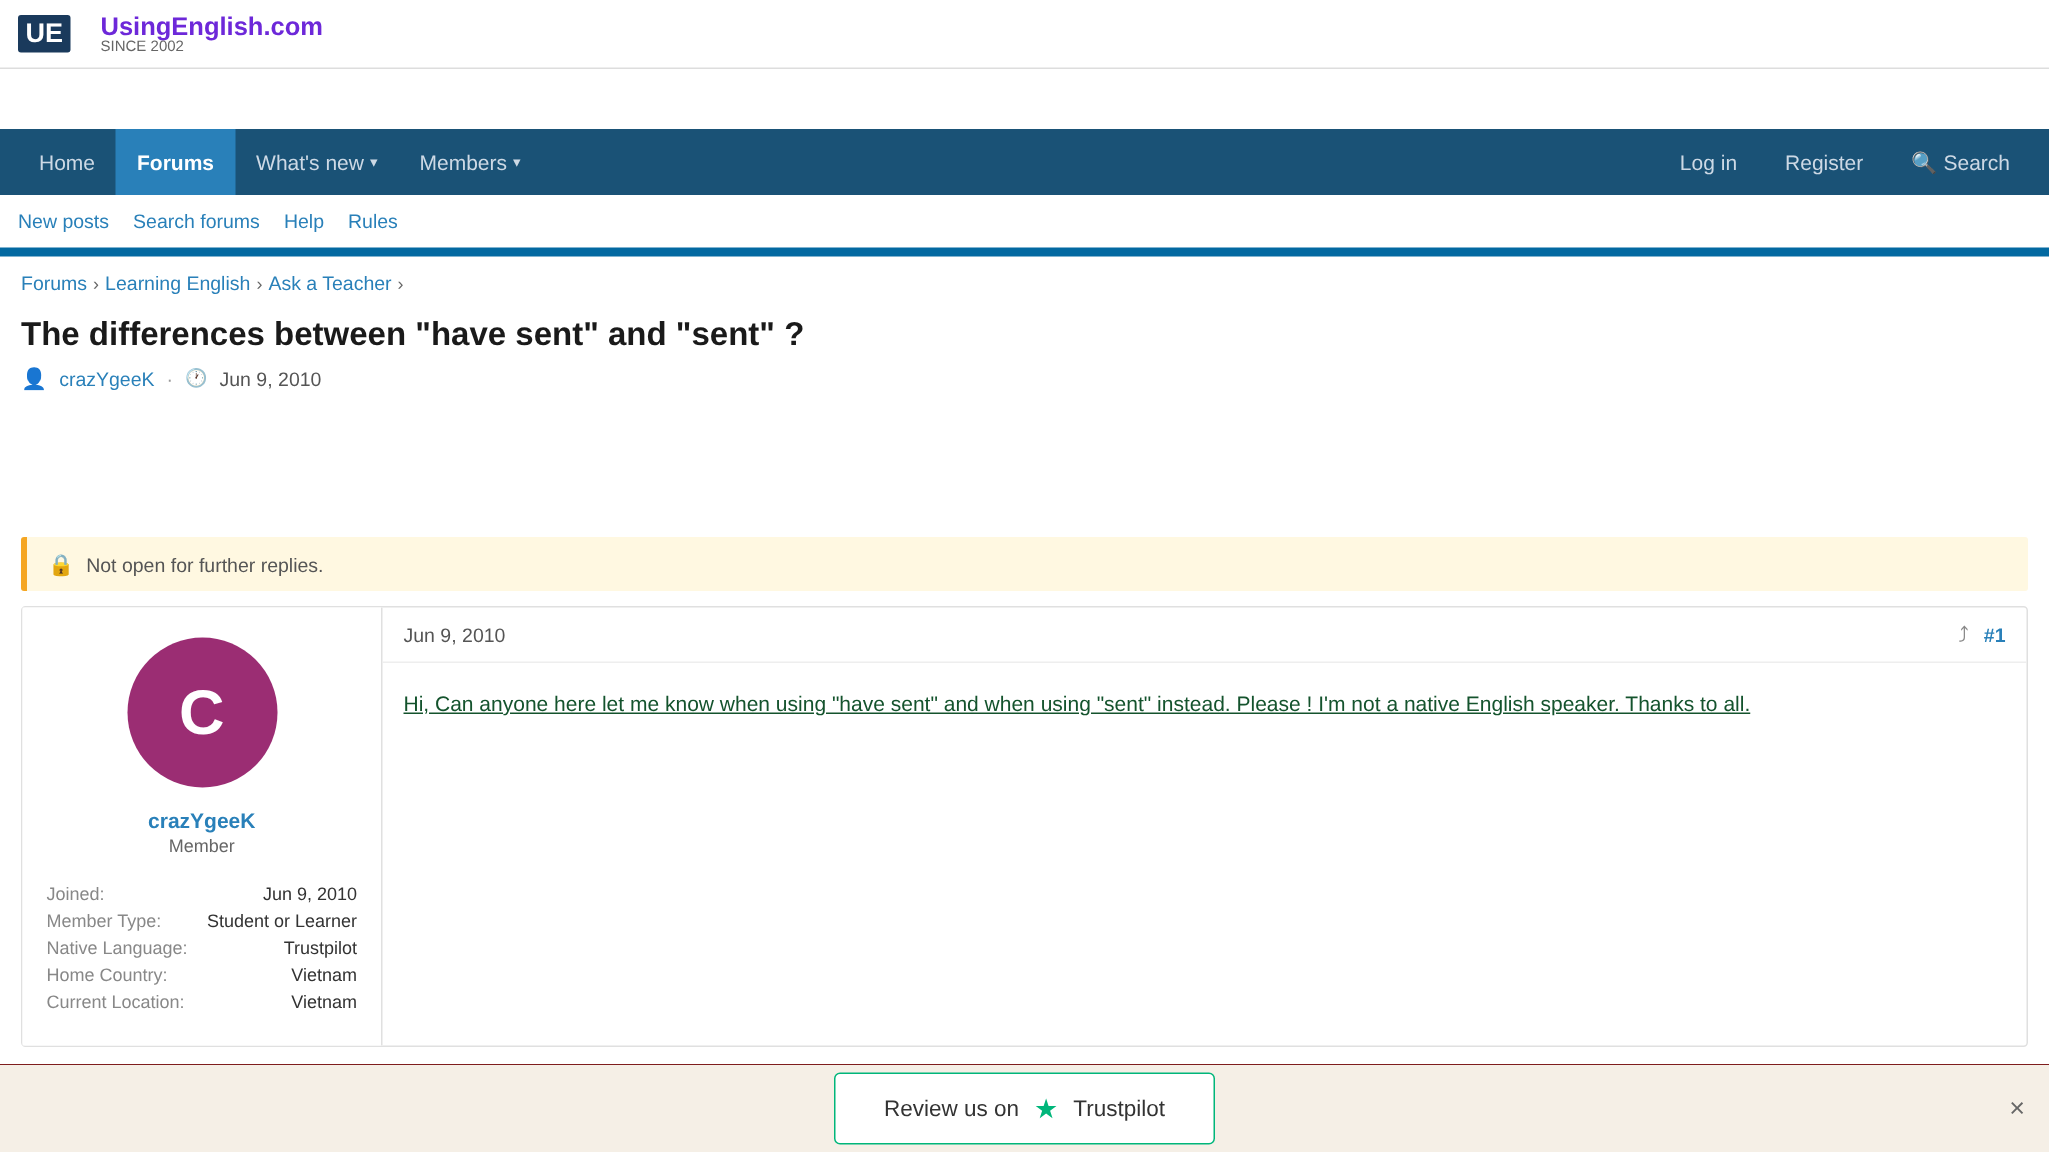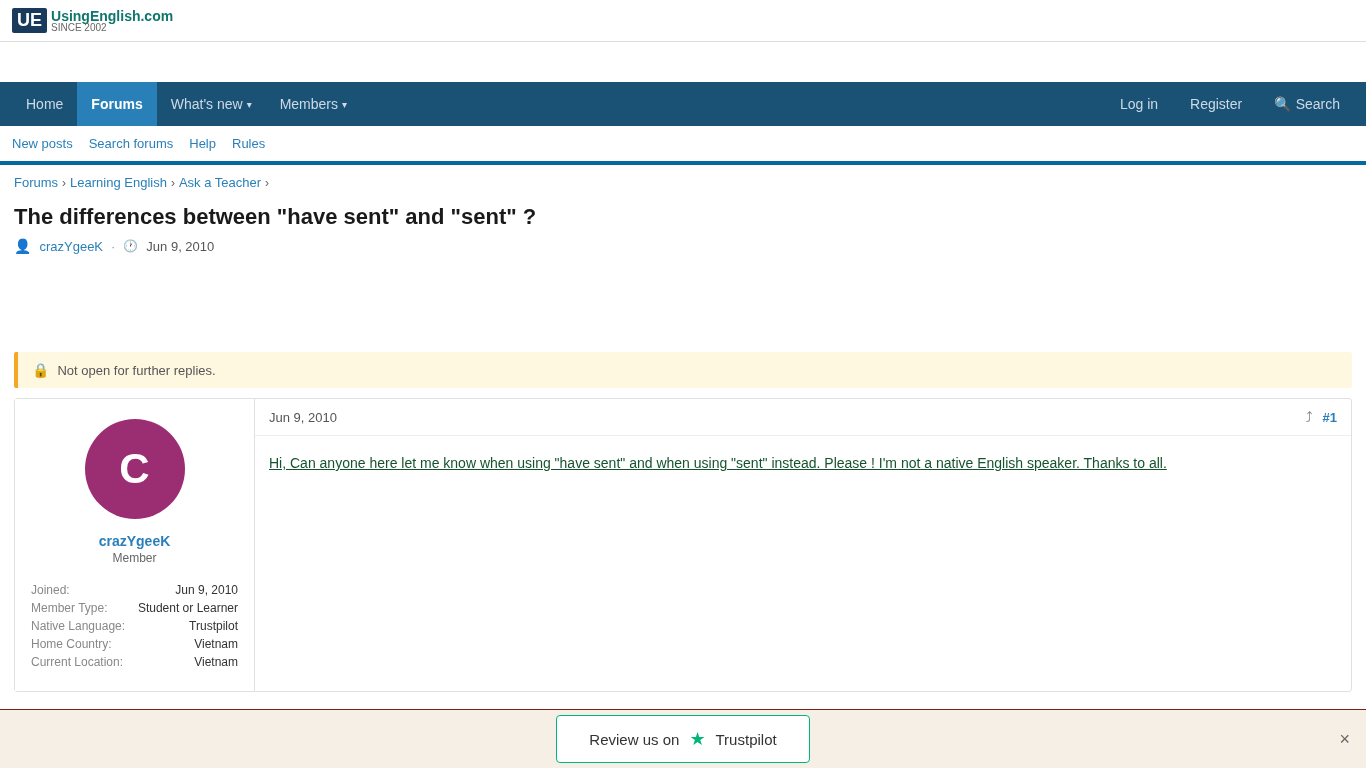--- a/index.html
+++ b/index.html
@@ -9,33 +9,33 @@
     .site-header {
       display: flex;
       align-items: center;
       padding: 8px 12px;
       background: #fff;
       border-bottom: 1px solid #ddd;
     }
     .logo-area {
       display: flex;
       align-items: center;
-      gap: 4px;
+      gap: 20px;
     }
     .logo-ue {
       background: #1a3a5c;
       color: #fff;
       font-weight: bold;
       font-size: 18px;
       padding: 2px 5px;
       border-radius: 2px;
     }
     .logo-text {
-      font-size: 14px;
-      color: #0f766e;
+      font-size: 17px;
+      color: #6d28d9;
       font-weight: bold;
     }
     .logo-since {
       font-size: 10px;
       color: #666;
       display: block;
       margin-top: -2px;
     }
 
     
@@ -82,21 +82,21 @@
     .dropdown-arrow {
       font-size: 10px;
       color: #cdd9e5;
     }
 
     
     .sub-nav {
       display: flex;
       align-items: center;
       padding: 4px 12px;
-      border-bottom: 4px solid #0369a1;
+      border-bottom: 6px solid #0369a1;
       gap: 0;
     }
     .sub-nav a {
       color: #2980b9;
       text-decoration: none;
       font-size: 13px;
       padding: 6px 10px 6px 0;
       margin-right: 6px;
     }
 

